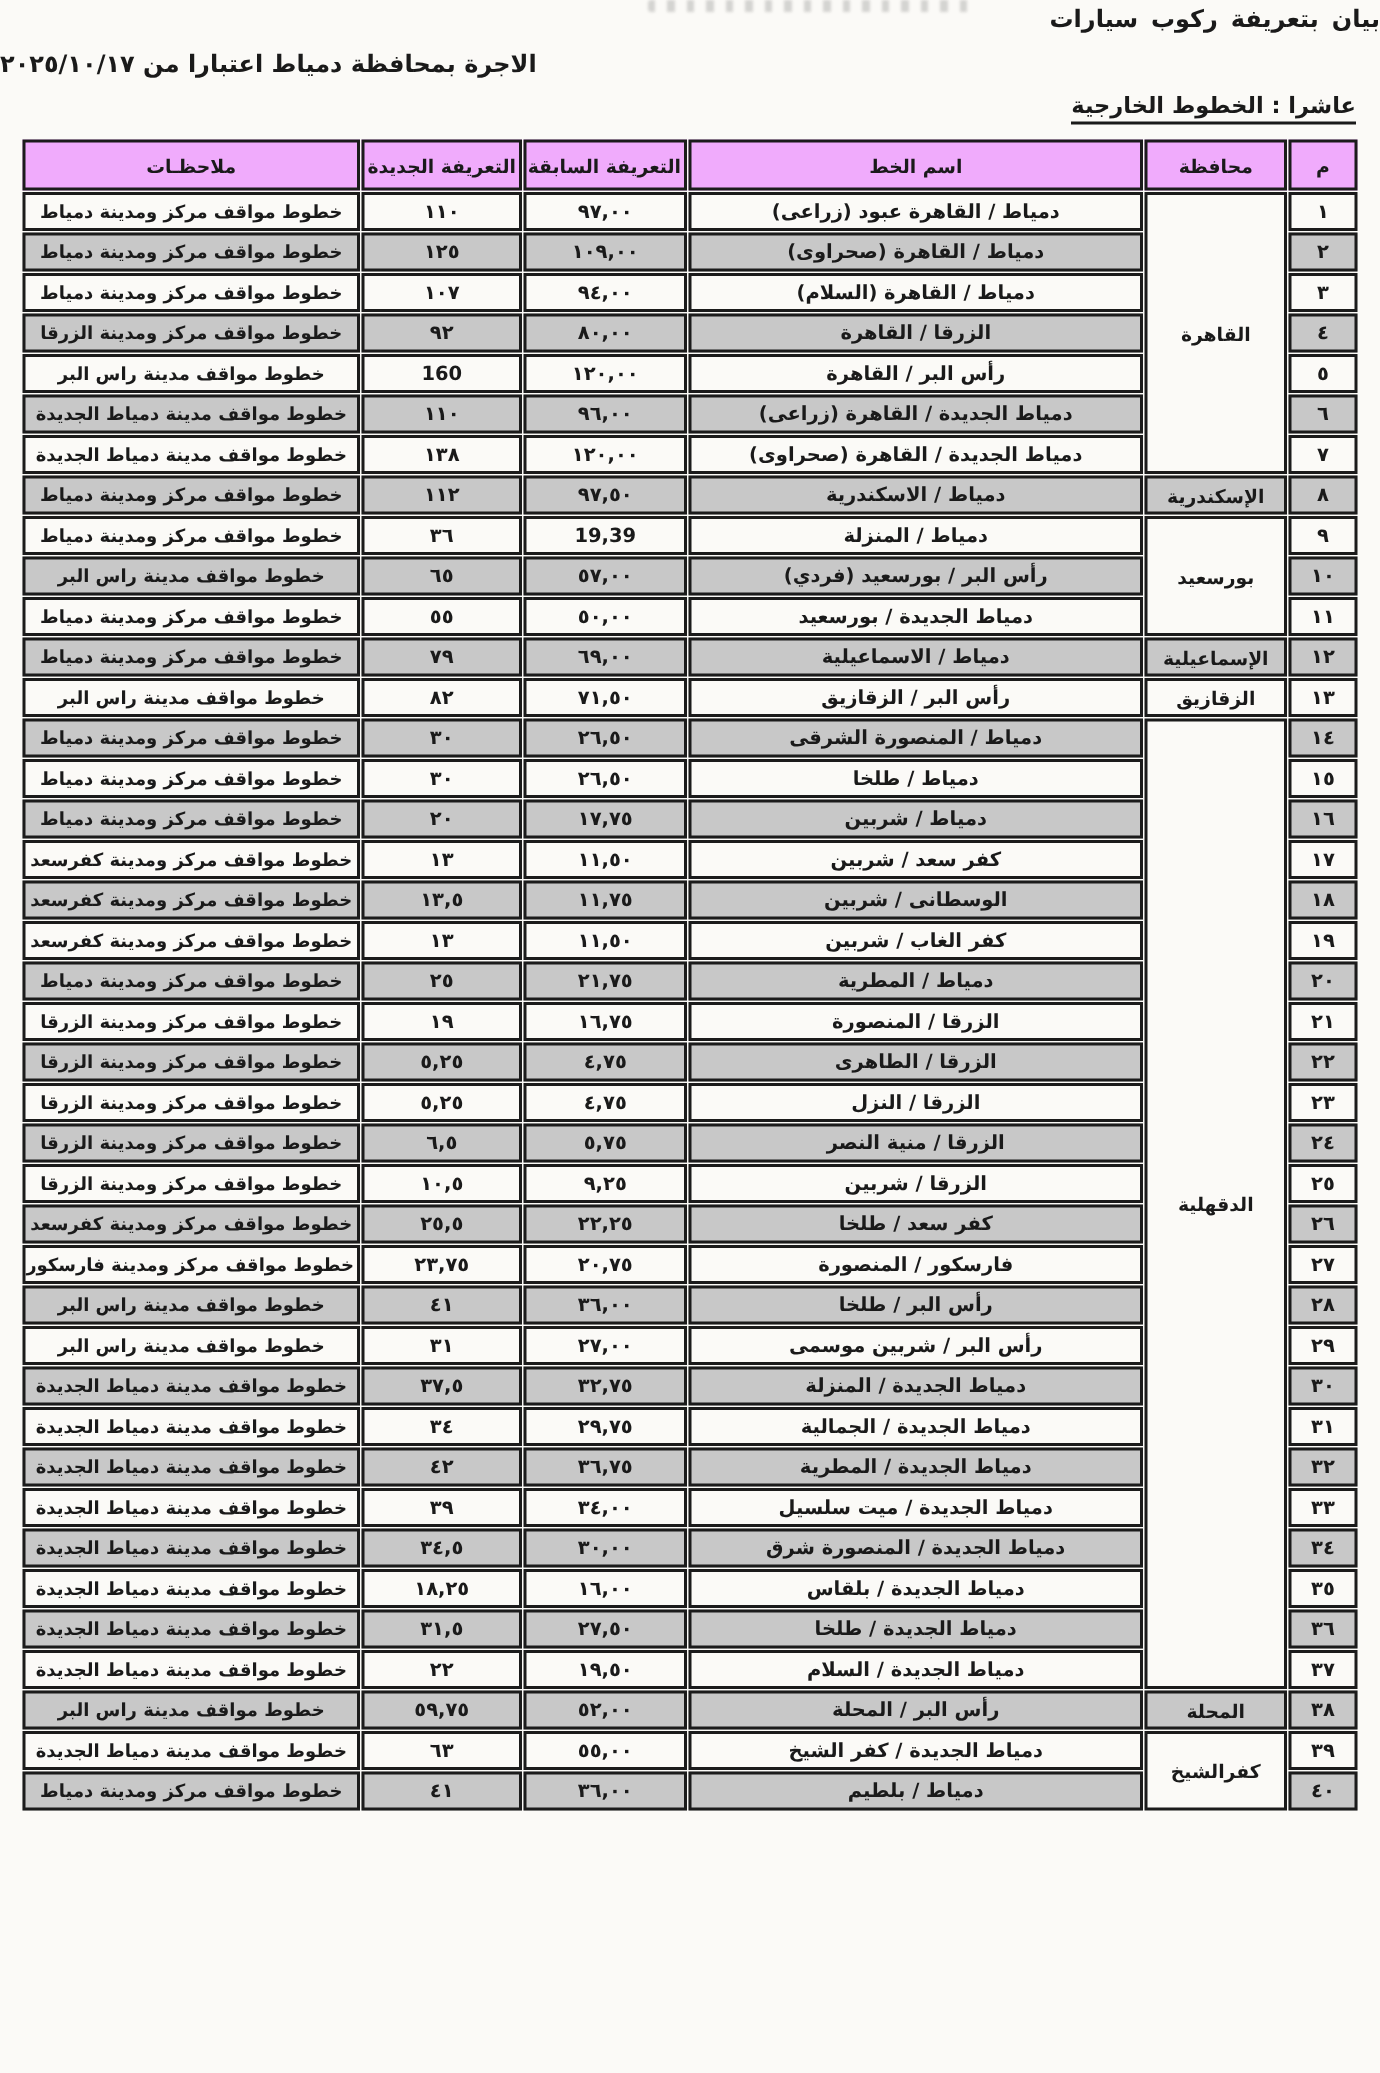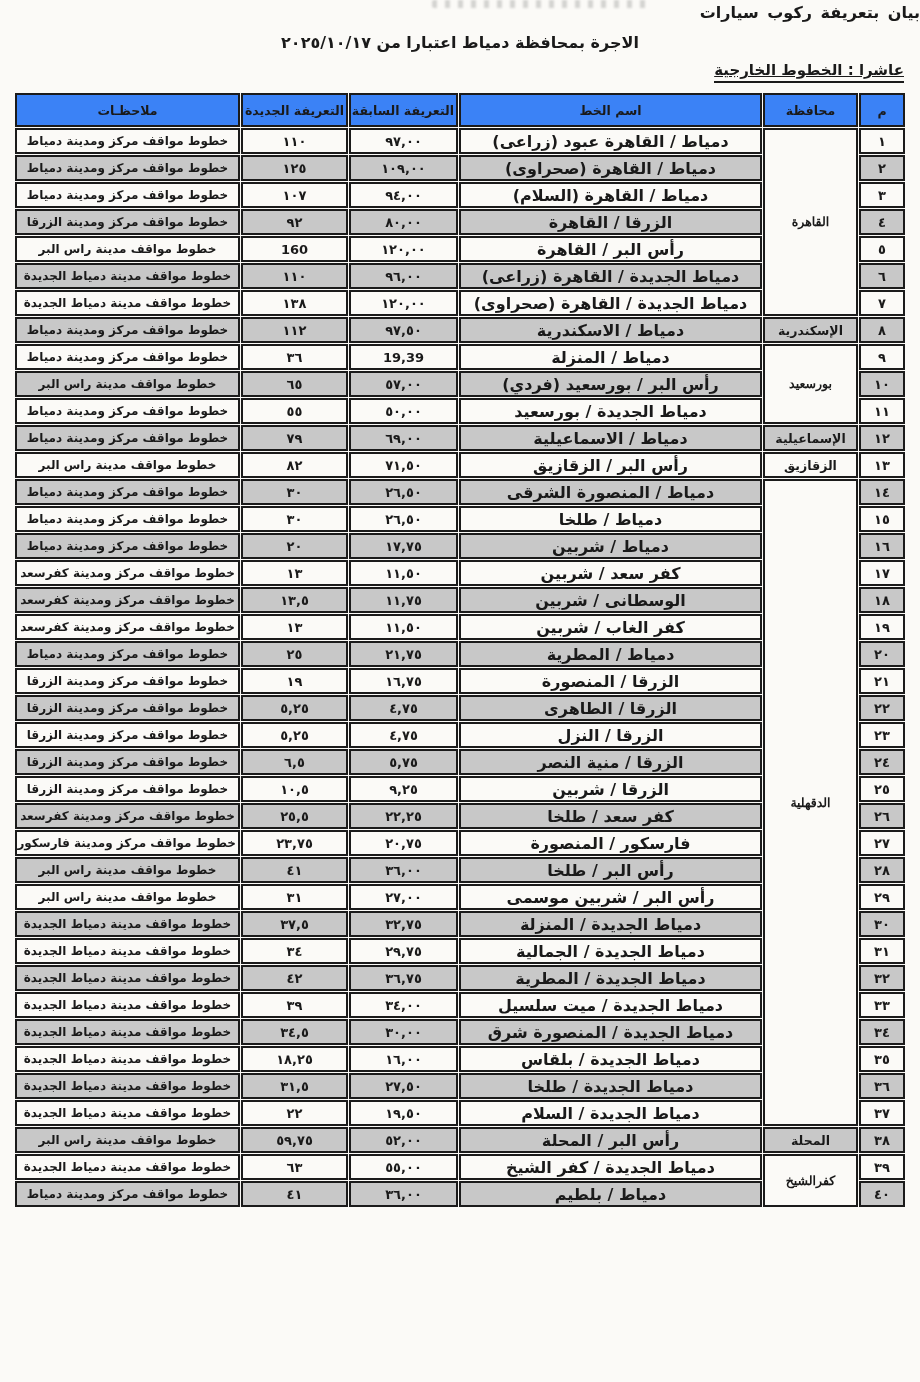--- a/index.html
+++ b/index.html
@@ -18,49 +18,49 @@
     background:repeating-linear-gradient(90deg, rgba(95,95,95,.55) 0 5px, transparent 5px 13px);
     filter:blur(1px); opacity:.45; border-radius:2px;
   }
   .doc-title {
     position:absolute; top:3px; left:0; right:0;
     text-align:right; font-size:16px; font-weight:bold;
     word-spacing:3px;
   }
   .doc-subtitle {
     position:absolute; top:33px; left:0; right:0;
-    text-align:center; font-size:16px; font-weight:bold;
+    text-align:left; font-size:16px; font-weight:bold;
   }
   .section-heading {
     position:absolute; top:61px; right:16px;
     font-size:15px; font-weight:bold;
-    border-bottom:2px solid #1a1a1a; padding-bottom:2px;text-decoration:underline;
+    border-bottom:2px solid #1a1a1a; padding-bottom:2px;
   }
   table.fare-table {
     position:absolute; top:92px; right:14px;
     width:892px;
     border-collapse:separate; border-spacing:1px;
     table-layout:fixed;
   }
   th, td {
     box-sizing:border-box;
     border:2px solid #1b1b1b;
     text-align:center; vertical-align:middle;
     background:#fbfaf7;
     font-weight:bold;
     padding:0 2px;
     overflow:hidden; white-space:nowrap;
   }
-  th { height:34px; font-size:12.5px; background:#3b82f6; }
+  th { height:34px; font-size:12.5px; background:#f0abfc; }
   td { height:26px; font-size:12.5px; }
   tr.shade td { background:#c8c8c8; }
-  td.gov-col.multi { background:#fbfaf7 !important;font-family:Liberation Serif, serif; }
+  td.gov-col.multi { background:#fbfaf7 !important; }
   td.num-col, td.fare-col { font-size:13px; }
   td.notes-col { font-size:12px; }
-  td.line-col { font-size:16px; }
+  td.line-col { font-size:13px; }
 </style>
 </head>
 <body>
 
 <div class="top-smudge"></div>
 
 <div class="doc-title">بيان بتعريفة ركوب  سيارات</div>
 <div class="doc-subtitle">الاجرة بمحافظة دمياط اعتبارا من ٢٠٢٥/١٠/١٧</div>
 <div class="section-heading">عاشرا : الخطوط الخارجية</div>
 

